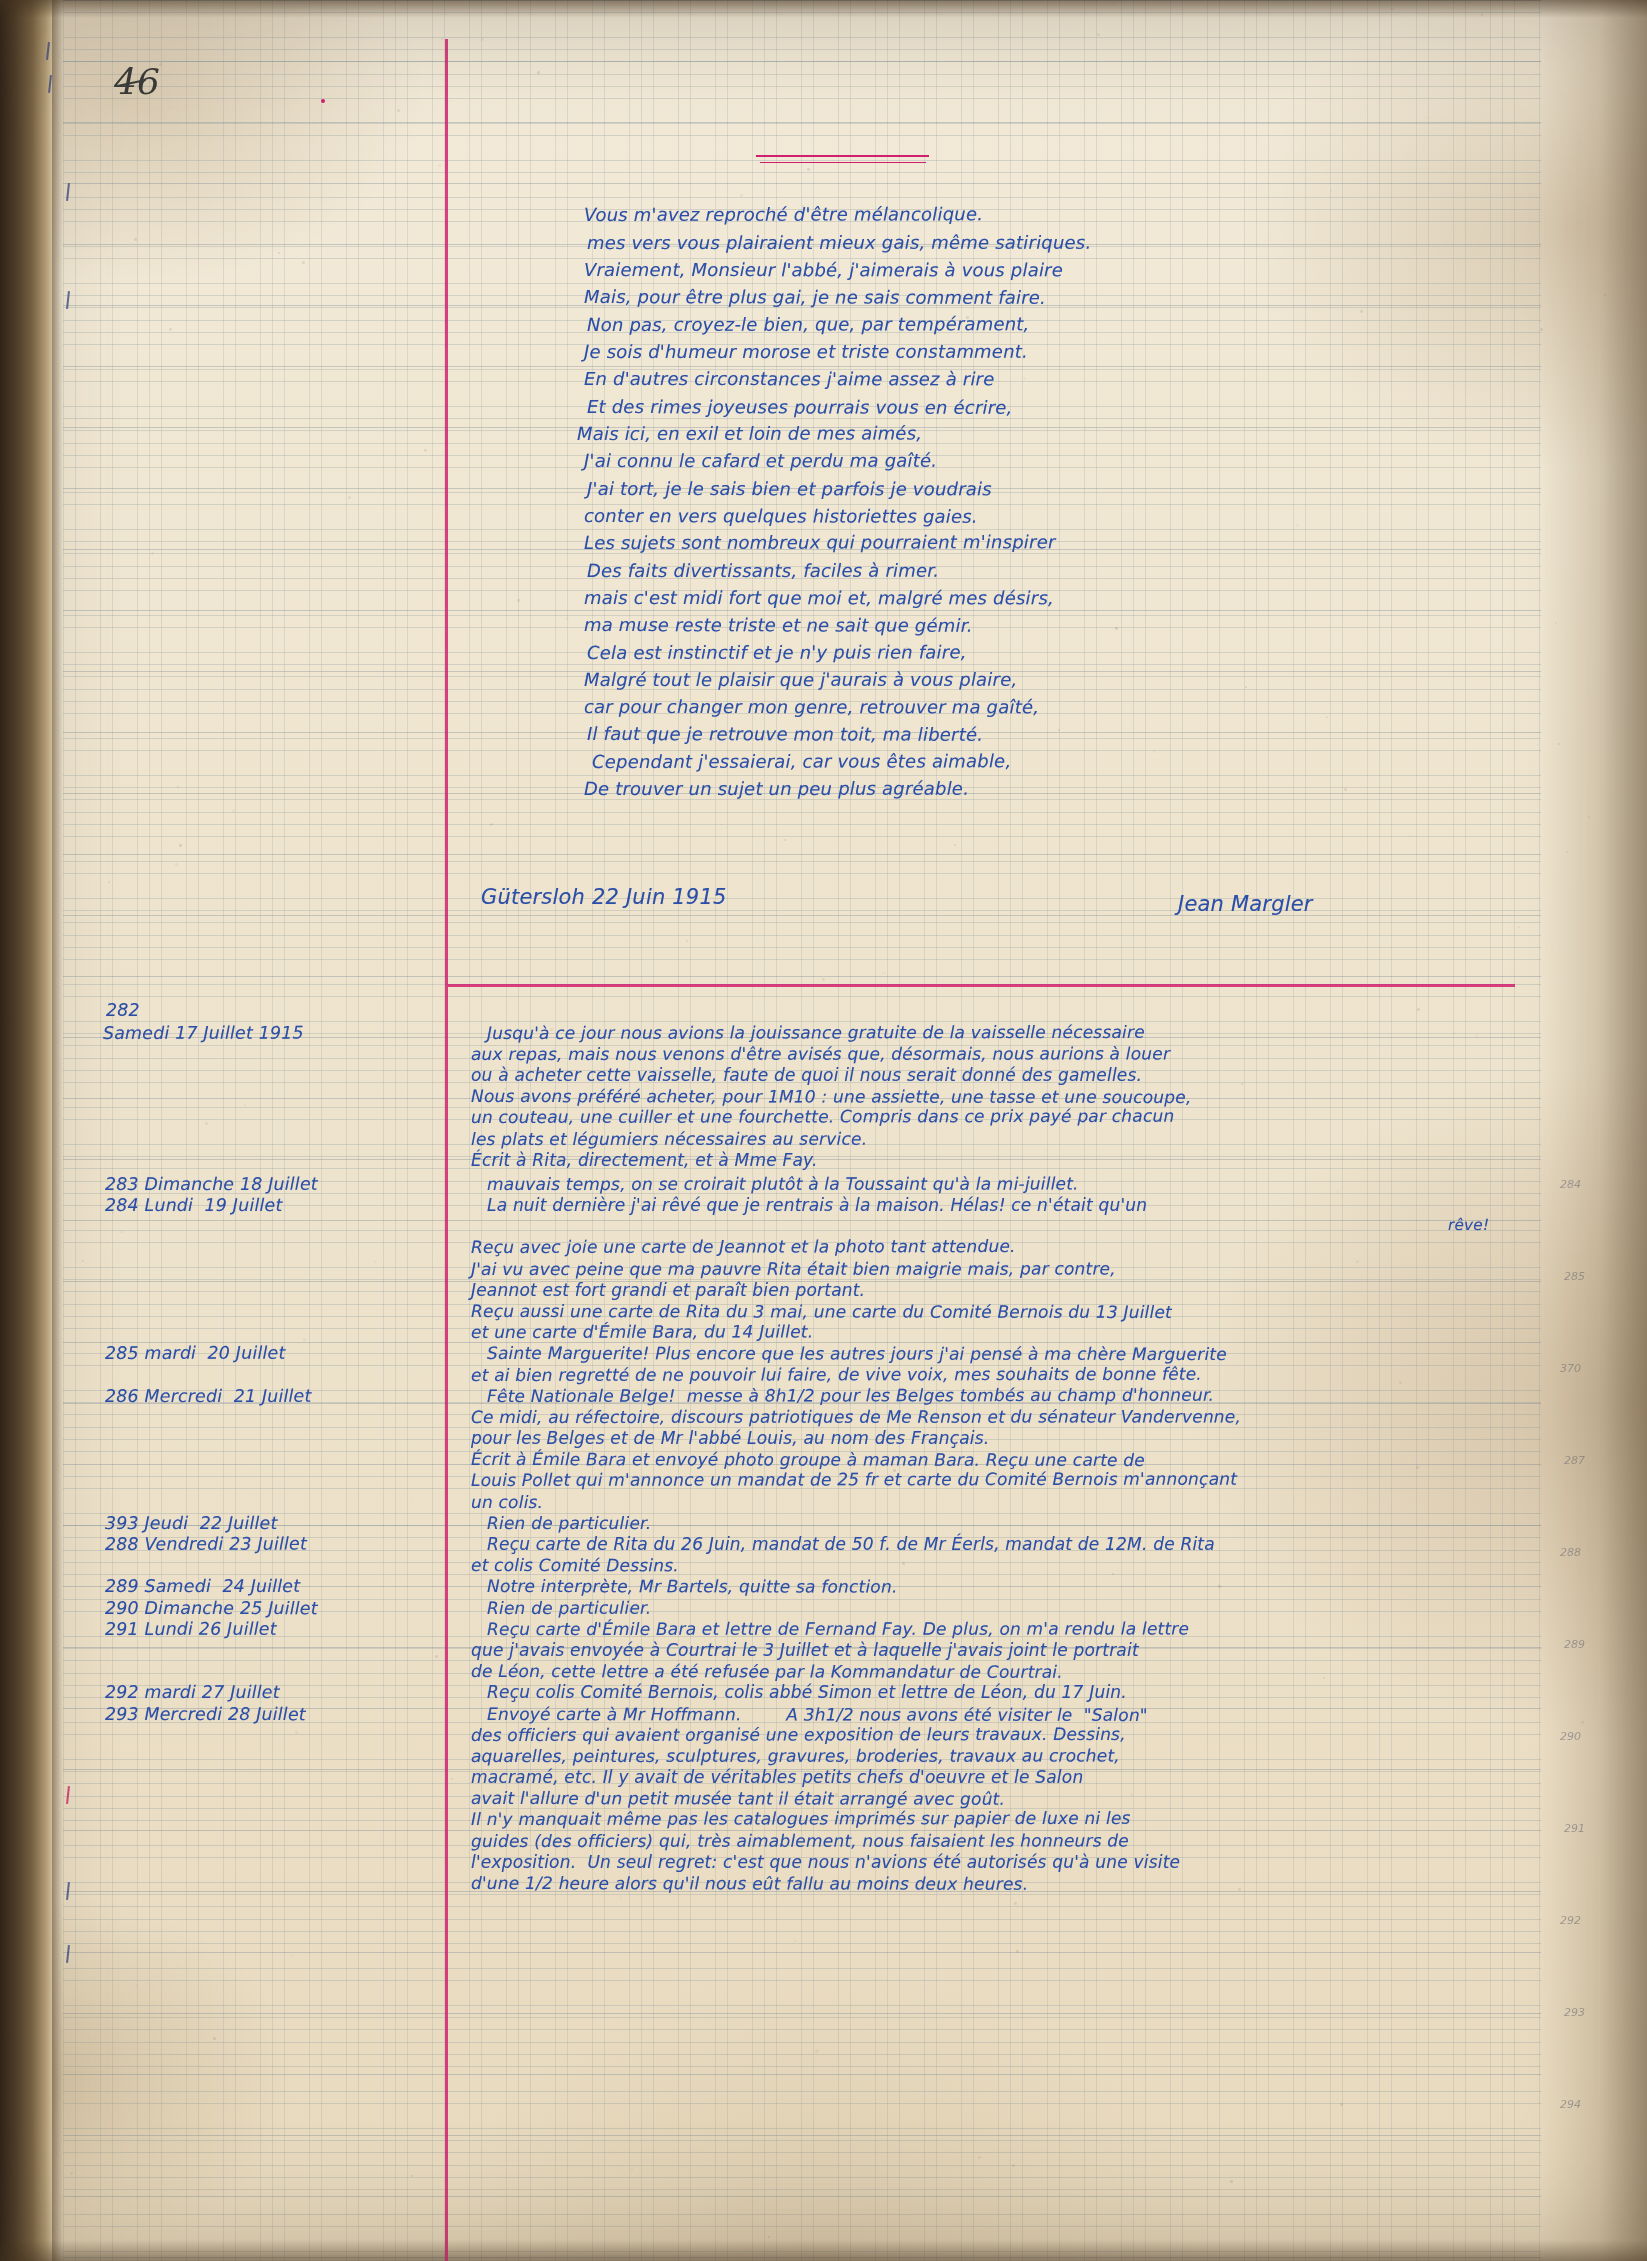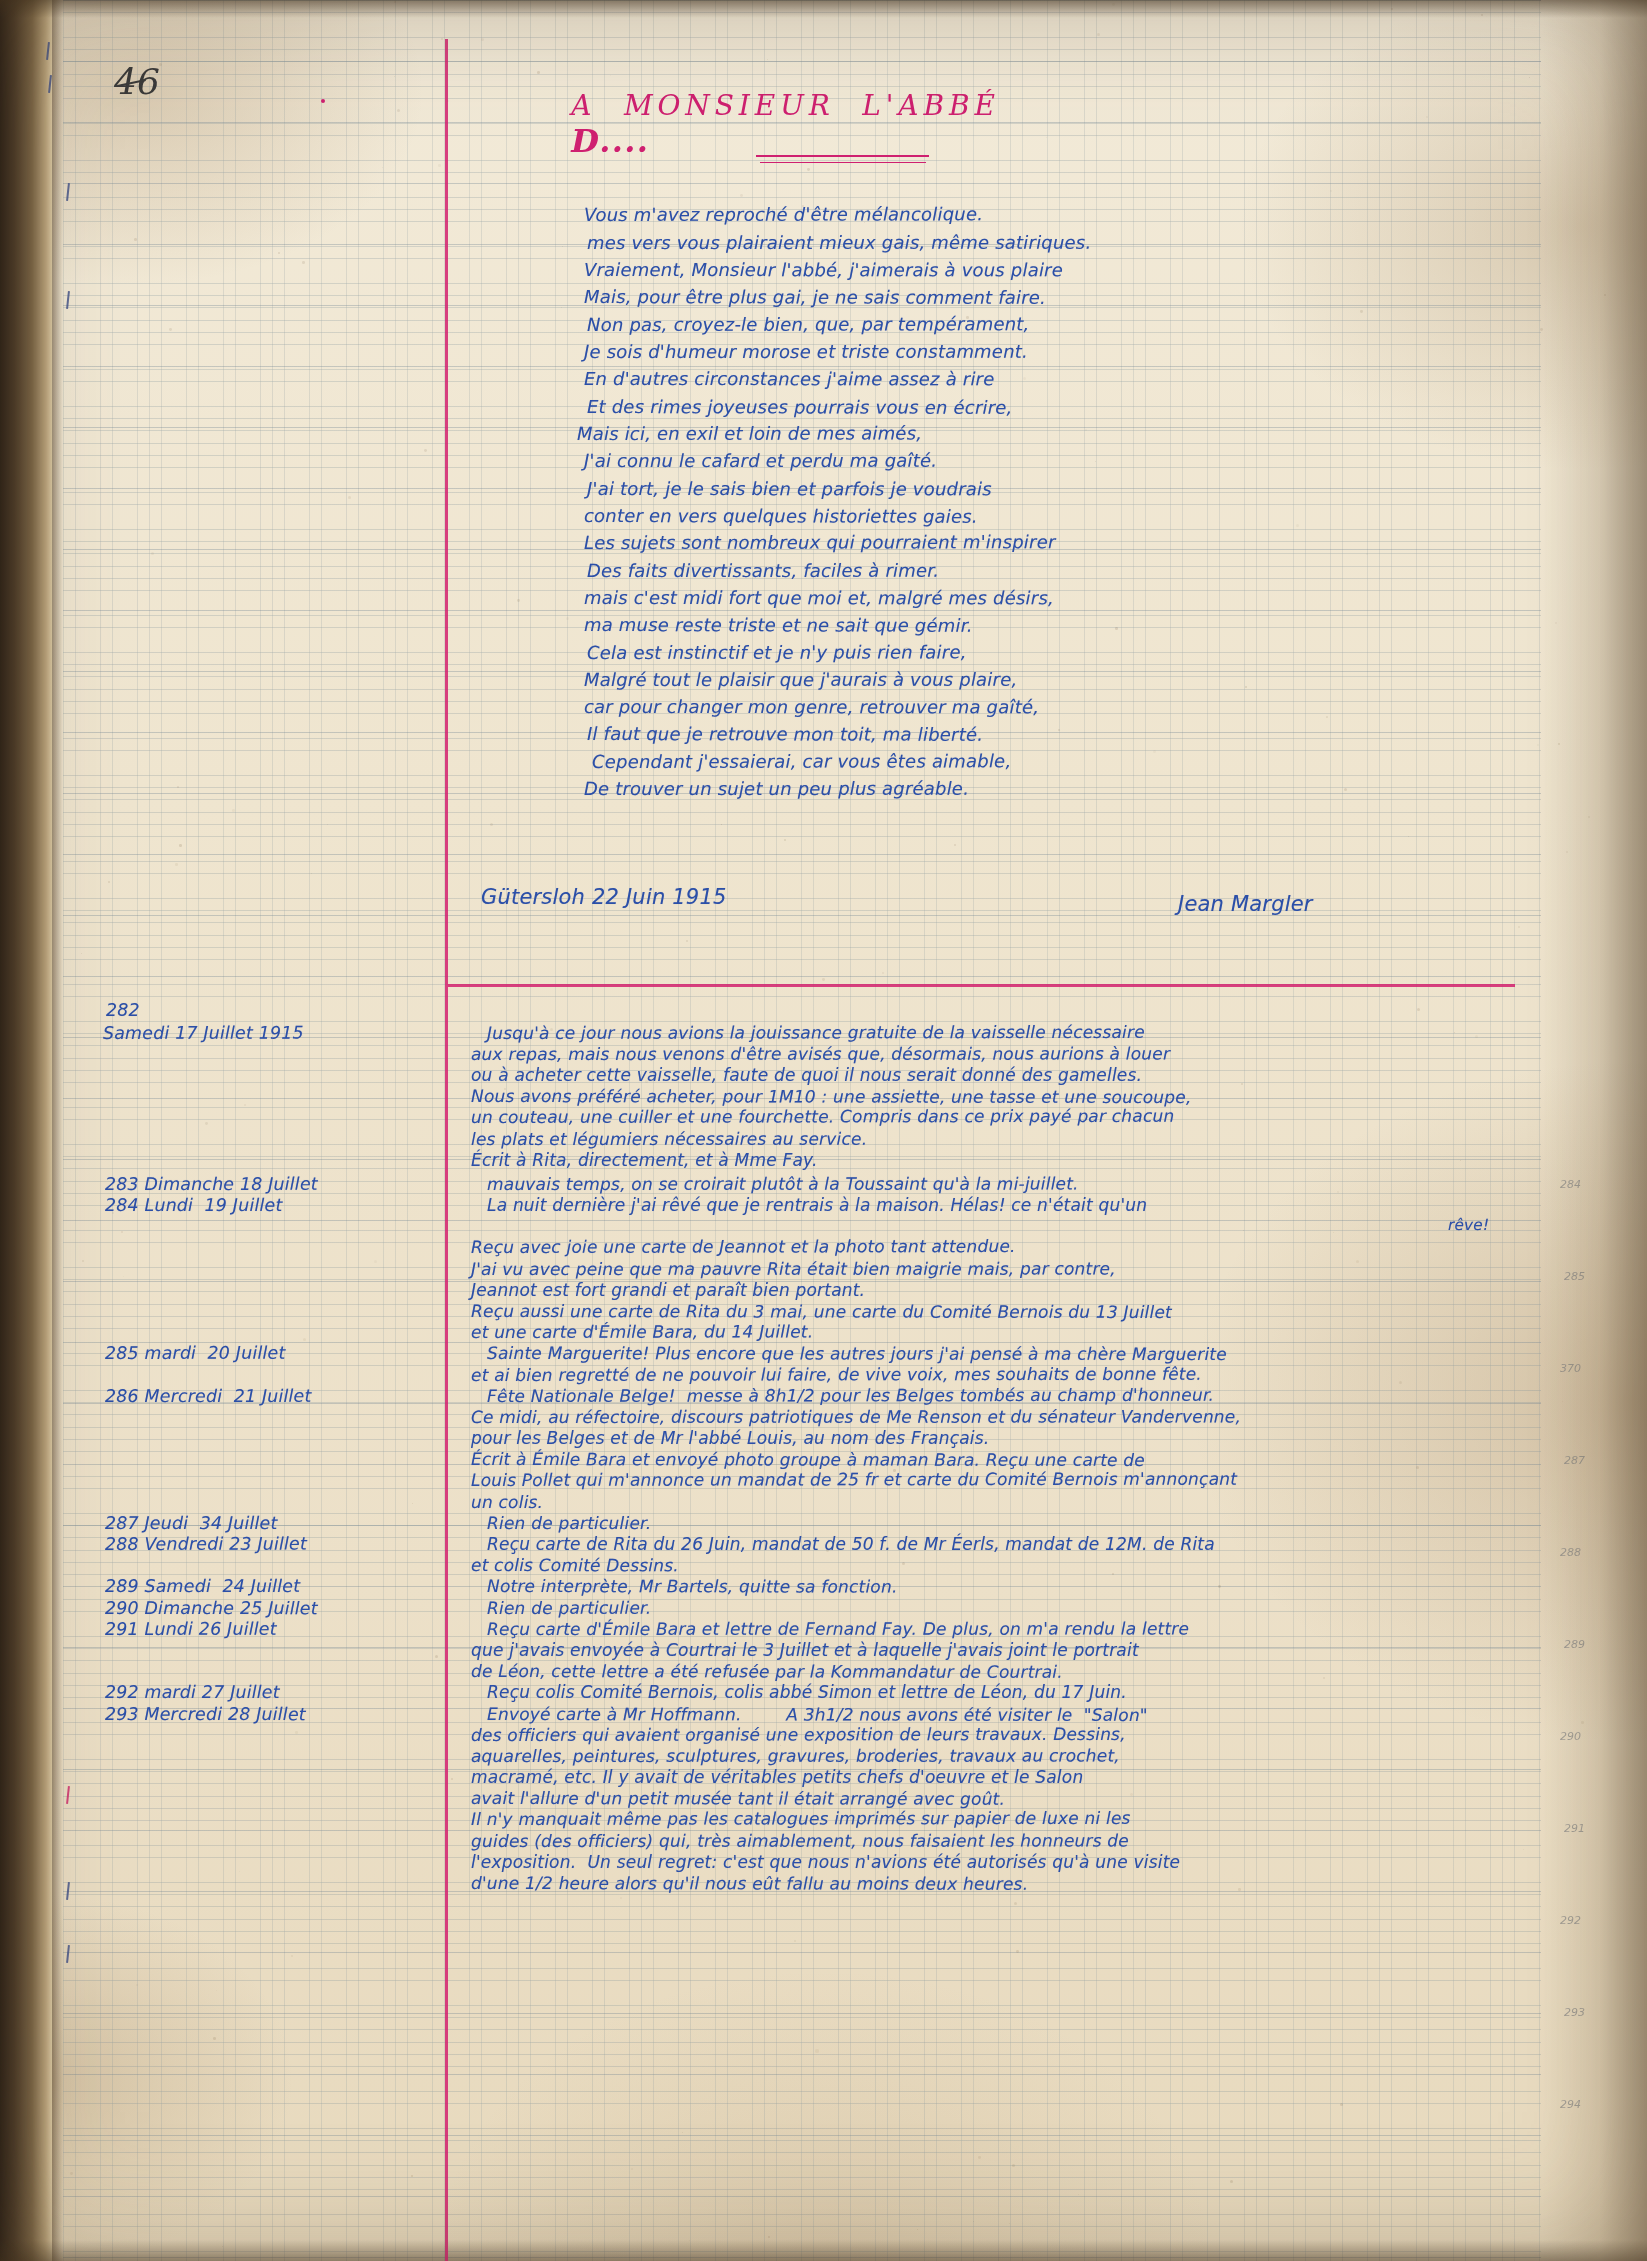--- a/index.html
+++ b/index.html
@@ -238,24 +238,20 @@
   <div id="top-edge"></div>
   <div id="bottom-edge"></div>
 
   <div class="v-rule" style="left:445px; top:39px; width:2.8px; height:945px;"></div>
   <div class="h-rule" style="left:445px; top:984px; width:1070px; height:2.8px;"></div>
   <div class="v-rule" style="left:445px; top:987px; width:2.8px; height:1274px;"></div>
 
   <div id="folio">46</div>
   <div id="folio-strike"></div>
 
-  <div id="title">
-    <span>A  MONSIEUR  L'ABBÉ</span>
-    <span id="title-d">D....</span>
-  </div>
   <div id="title-dot"></div>
   <div id="title-underline-a"></div>
   <div id="title-underline-b"></div>
 
   <div id="poem">
       <div class="hw poem-line" style="left: 584px; top: 206px; transform: rotate(-0.1deg);">Vous m'avez reproché d'être mélancolique.</div>
       <div class="hw poem-line" style="left: 587px; top: 234px; transform: rotate(-0.03deg);">mes vers vous plairaient mieux gais, même satiriques.</div>
       <div class="hw poem-line" style="left: 584px; top: 261px; transform: rotate(0.04deg);">Vraiement, Monsieur l'abbé, j'aimerais à vous plaire</div>
       <div class="hw poem-line" style="left: 584px; top: 288px; transform: rotate(0.11deg);">Mais, pour être plus gai, je ne sais comment faire.</div>
       <div class="hw poem-line" style="left: 587px; top: 316px; transform: rotate(-0.1deg);">Non pas, croyez-le bien, que, par tempérament,</div>
@@ -281,21 +277,21 @@
   <div class="hw sig" style="left:481px; top:887px;">Gütersloh 22 Juin 1915</div>
   <div class="hw sig" style="left:1178px; top:894px;">Jean Margler</div>
 
   <div id="diary-margin">
       <div class="hw margin-line" style="left: 103px; top: 1025px; transform: rotate(-0.12deg);">Samedi 17 Juillet 1915</div>
       <div class="hw margin-line" style="left: 106px; top: 1002px;">282</div>
       <div class="hw margin-line" style="left: 105px; top: 1176px; transform: rotate(-0.0399999deg);">283 Dimanche 18 Juillet</div>
       <div class="hw margin-line" style="left: 105px; top: 1197px; transform: rotate(0.04deg);">284 Lundi  19 Juillet</div>
       <div class="hw margin-line" style="left: 105px; top: 1345px; transform: rotate(-0.12deg);">285 mardi  20 Juillet</div>
       <div class="hw margin-line" style="left: 105px; top: 1388px; transform: rotate(-0.0399999deg);">286 Mercredi  21 Juillet</div>
-      <div class="hw margin-line" style="left: 105px; top: 1515px; transform: rotate(0.04deg);">287 Jeudi  34 Juillet</div>
+      <div class="hw margin-line" style="left: 105px; top: 1515px; transform: rotate(0.04deg);">393 Jeudi  22 Juillet</div>
       <div class="hw margin-line" style="left: 105px; top: 1536px; transform: rotate(-0.12deg);">288 Vendredi 23 Juillet</div>
       <div class="hw margin-line" style="left: 105px; top: 1578px; transform: rotate(-0.0399999deg);">289 Samedi  24 Juillet</div>
       <div class="hw margin-line" style="left: 105px; top: 1600px; transform: rotate(0.04deg);">290 Dimanche 25 Juillet</div>
       <div class="hw margin-line" style="left: 105px; top: 1621px; transform: rotate(-0.12deg);">291 Lundi 26 Juillet</div>
       <div class="hw margin-line" style="left: 105px; top: 1684px; transform: rotate(-0.0399999deg);">292 mardi 27 Juillet</div>
       <div class="hw margin-line" style="left: 105px; top: 1706px; transform: rotate(0.04deg);">293 Mercredi 28 Juillet</div>
     </div>
   <div id="diary-body">
       <div class="hw body-line" style="left: 487px; top: 1025px; transform: rotate(-0.1deg);">Jusqu'à ce jour nous avions la jouissance gratuite de la vaisselle nécessaire</div>
       <div class="hw body-line" style="left: 471px; top: 1046px; transform: rotate(-0.04deg);">aux repas, mais nous venons d'être avisés que, désormais, nous aurions à louer</div>

